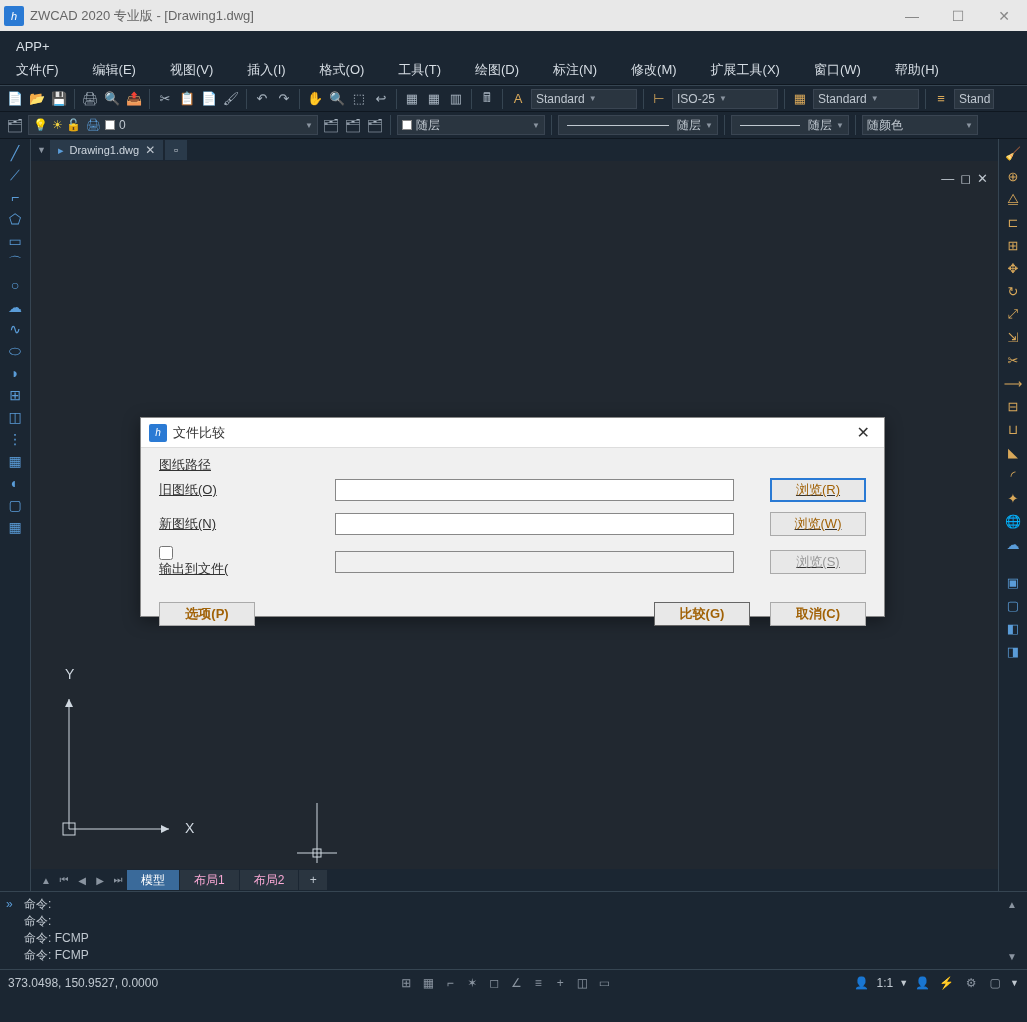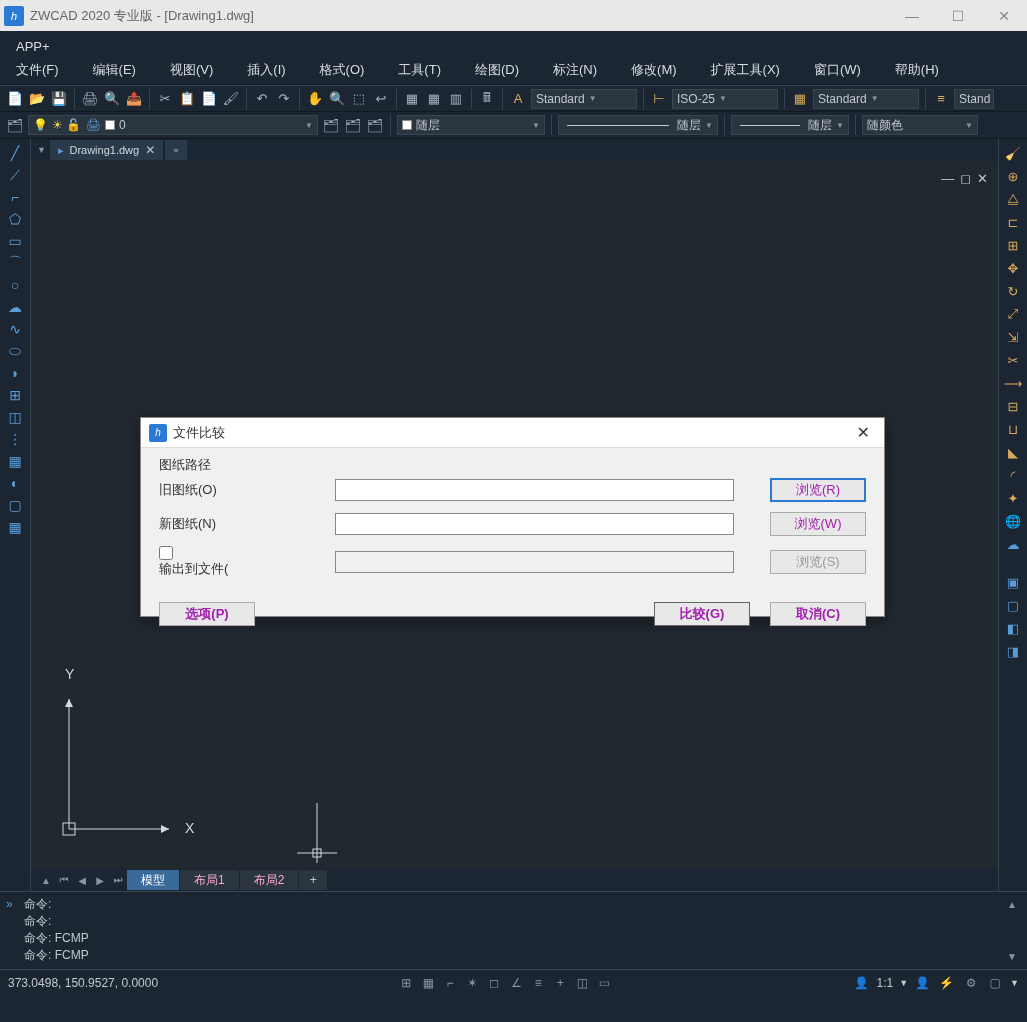--- a/index.html
+++ b/index.html
@@ -53,29 +53,29 @@
 .statusbar .mid { display: flex; gap: 4px; }
 .statusbar .right { display: flex; gap: 6px; align-items: center; }
 .sb-icon { width: 18px; height: 18px; display: flex; align-items: center; justify-content: center; color: #8a94a0; font-size: 12px; }
 
 
 .dialog { position: absolute; left: 140px; top: 417px; width: 745px; height: 200px; background: #f0f0f0; border: 1px solid #888; box-shadow: 0 4px 16px rgba(0,0,0,0.4); }
 .dialog-title { height: 30px; background: #fff; display: flex; align-items: center; padding: 0 8px; color: #333; font-size: 13px; border-bottom: 1px solid #ddd; }
 .dialog-title .logo { width: 18px; height: 18px; background: #2a7ad4; border-radius: 2px; margin-right: 6px; display: flex; align-items: center; justify-content: center; color: white; font-style: italic; font-size: 10px; }
 .dialog-title .t { flex: 1; }
 .dialog-title .close { font-size: 16px; color: #333; padding: 0 6px; }
-.dialog-body { padding: 8px 18px; color: #333; font-size: 13px; }
+.dialog-body { padding: 8px 18px; color: #333; font-size: 13px; text-decoration: underline; }
 .dialog-group-label { margin-bottom: 4px; }
 .dialog-row { display: flex; align-items: center; margin-bottom: 10px; gap: 8px; }
 .dialog-row label { width: 168px; }
 .dialog-row input[type=text] { flex: 1; height: 22px; border: 1px solid #888; background: #fff; padding: 0 4px; font-size: 12px; }
 .dialog-row input[type=text]:disabled { background: #f0f0f0; }
 .dialog-row input[type=checkbox] { width: 14px; height: 14px; margin-right: 4px; }
 .dialog-row .chk-label { display: flex; width: 168px; flex-direction: column; }
-.dialog-btn { width: 96px; height: 24px; background: #e8e8e8; border: 1px solid #aaa; color: #a21caf; font-size: 13px; display: flex; align-items: center; justify-content: center; }
+.dialog-btn { width: 96px; height: 24px; background: #e8e8e8; border: 1px solid #aaa; color: #a16207; font-size: 13px; display: flex; align-items: center; justify-content: center; }
 .dialog-btn.primary { border: 2px solid #2a7ad4; }
 .dialog-btn.disabled { color: #999; }
 .dialog-footer { display: flex; justify-content: space-between; padding: 6px 18px; font-weight: bold; }
 .dialog-footer .fl { display: flex; gap: 10px; }
 .dialog-footer .fr { display: flex; gap: 20px; }
 
 svg { display: block; }
 </style>
 </head>
 <body>

